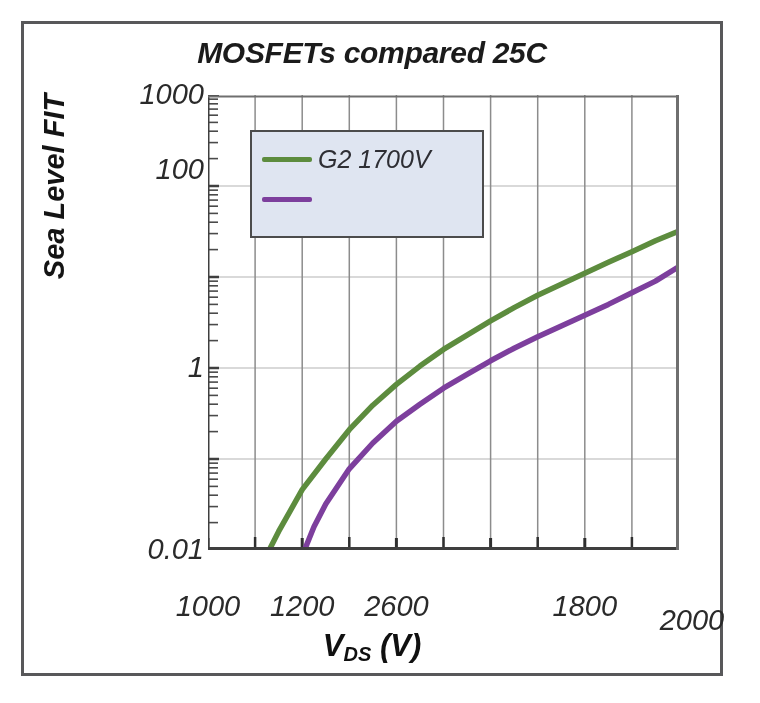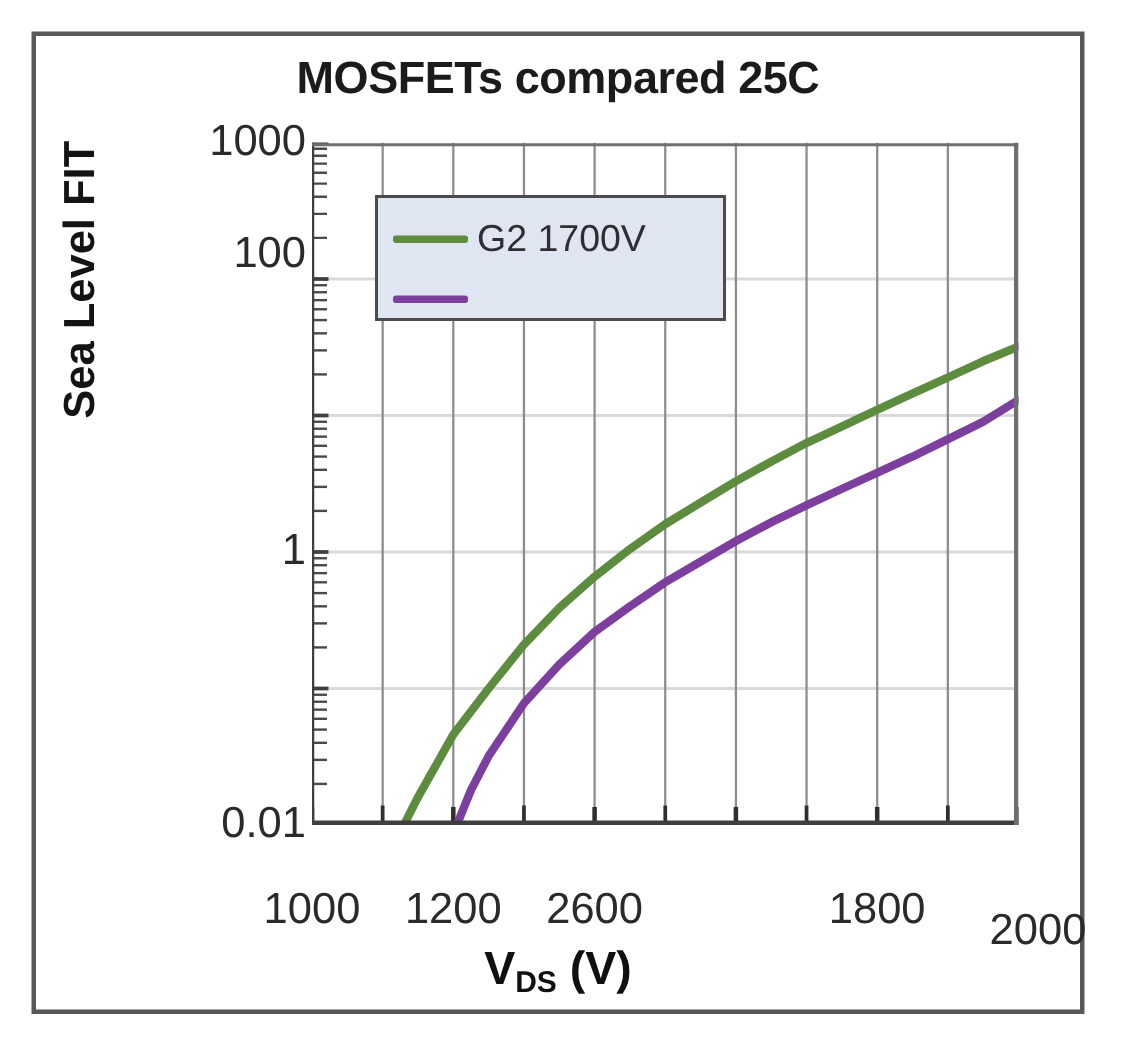--- a/index.html
+++ b/index.html
@@ -16,20 +16,21 @@
 
   #figure-frame {
     position: absolute;
     left: 21px;
     top: 21px;
     width: 702px;
     height: 655px;
     background: #ffffff;
     border: 3px solid #58585a;
     box-sizing: border-box;
+    font-style: italic;
   }
 
   #chart-title {
     position: absolute;
     left: 0;
     right: 0;
     top: 12px;
     text-align: center;
     font-size: 30px;
     font-weight: bold;
@@ -116,21 +117,21 @@
     top: 5px;
     letter-spacing: 0px;
   }
 
   
   #legend {
     position: absolute;
     left: 226px;
     top: 106px;
     width: 234px;
-    height: 84px;
+    height: 108px;
     background: #dfe5f1;
     border: 2px solid #4c4c4c;
     box-sizing: border-box;
   }
   .legend-row {
     position: absolute;
     left: 10px;
     height: 38px;
     display: flex;
     align-items: center;

